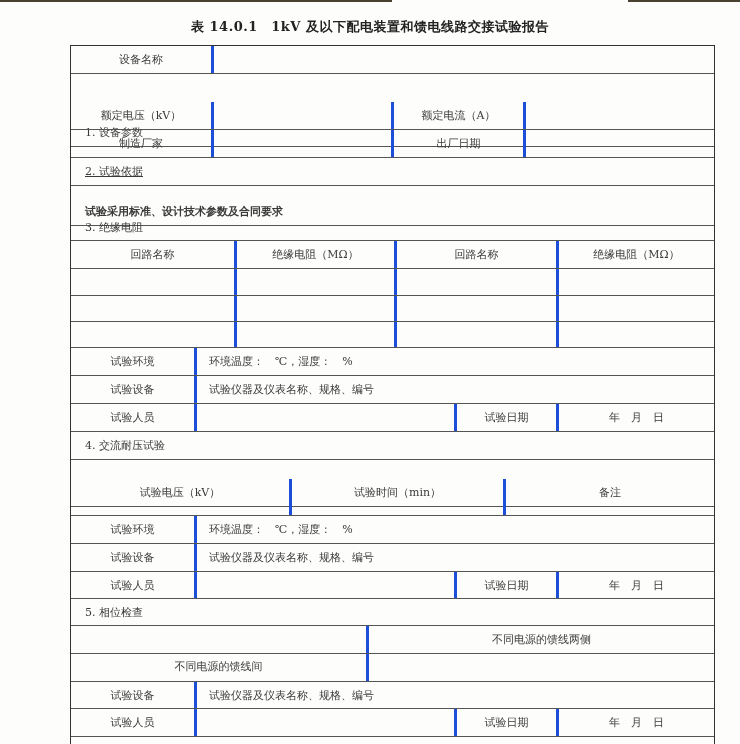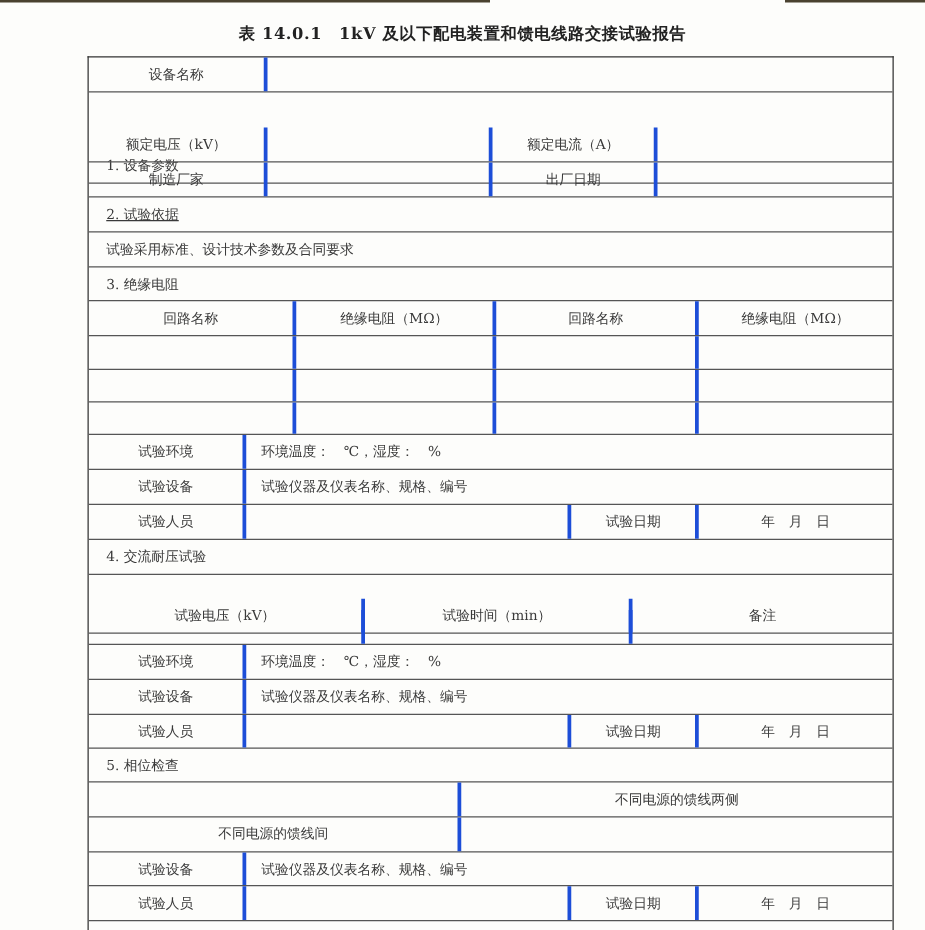--- a/index.html
+++ b/index.html
@@ -56,21 +56,21 @@
   <div class="row" style="top:84px;height:28px;">
     <div class="cell c" style="left:0;width:140px;">制造厂家</div>
     <div class="cell bl" style="left:140px;width:180px;"></div>
     <div class="cell c bl" style="left:320px;width:132px;">出厂日期</div>
     <div class="cell bl" style="left:452px;right:0;"></div>
   </div>
 
   <div class="row" style="top:112px;height:28px;">
     <div class="cell sec" style="left:0;right:0;text-decoration:underline;">2. 试验依据</div>
   </div>
-  <div class="row" style="top:140px;height:28px;">
+  <div class="row" style="top:152px;height:28px;font-weight:bold;">
     <div class="cell sec" style="left:0;right:0;">试验采用标准、设计技术参数及合同要求</div>
   </div>
 
   <div class="row" style="top:168px;height:27px;">
     <div class="cell sec" style="left:0;right:0;">3. 绝缘电阻</div>
   </div>
   <div class="row" style="top:195px;height:28px;">
     <div class="cell c" style="left:0;width:163px;">回路名称</div>
     <div class="cell c bl" style="left:163px;width:160px;">绝缘电阻（MΩ）</div>
     <div class="cell c bl" style="left:323px;width:162px;">回路名称</div>

